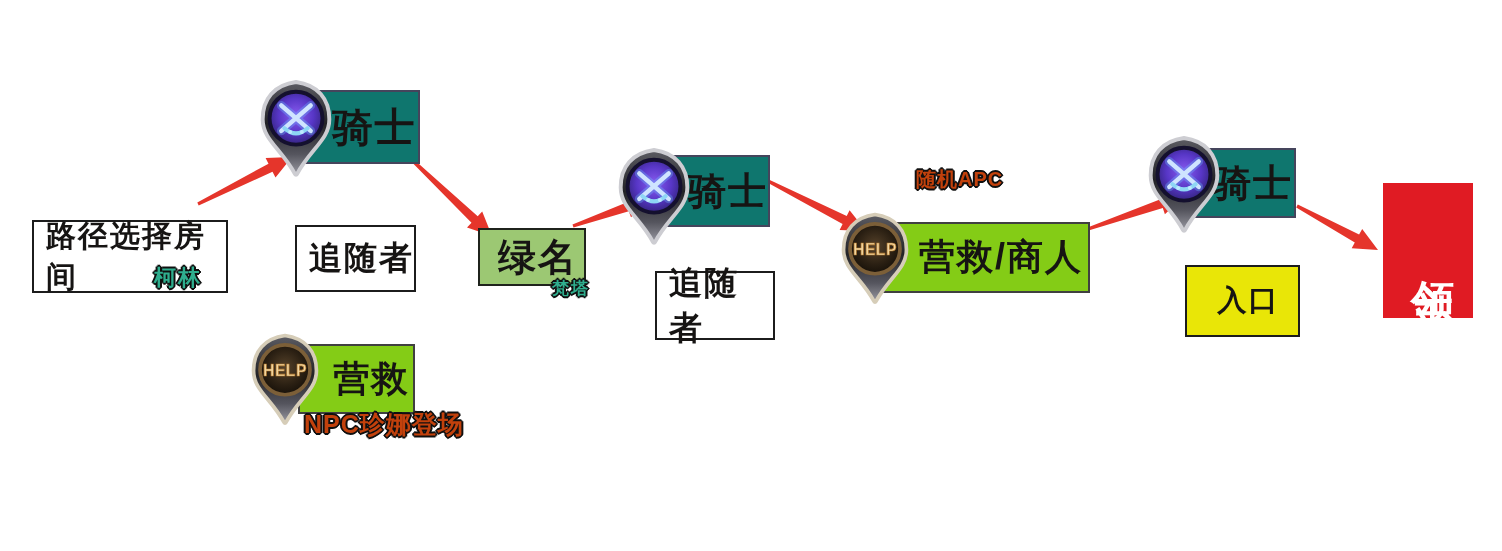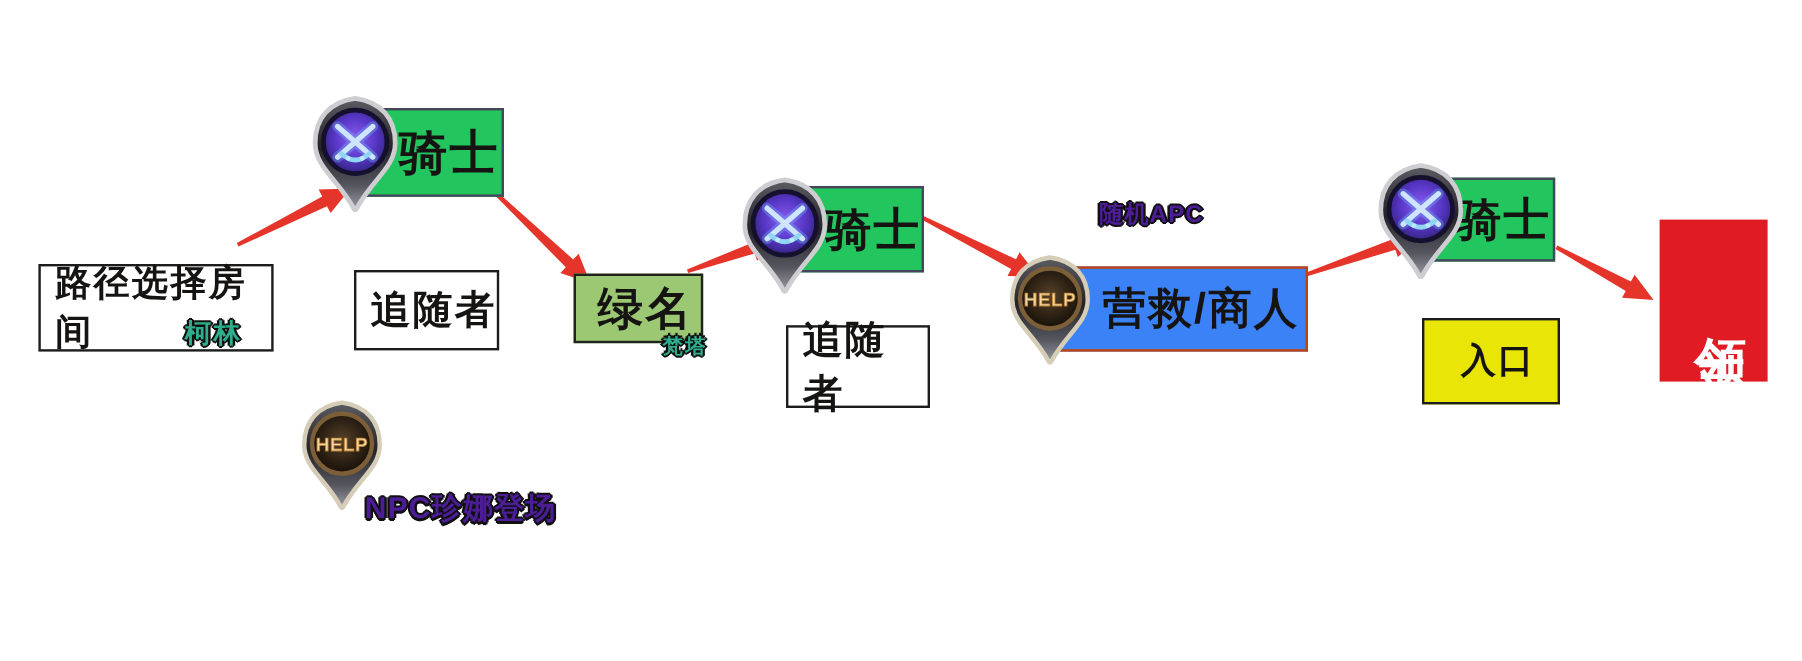--- a/index.html
+++ b/index.html
@@ -5,32 +5,32 @@
   html,body{margin:0;padding:0;background:#ffffff;}
   #canvas{
     position:relative;width:1502px;height:551px;background:#ffffff;overflow:hidden;
     font-family:"Liberation Sans",sans-serif;
   }
   .box{
     position:absolute;display:flex;align-items:center;justify-content:center;
     font-weight:900;color:#161413;box-sizing:border-box;letter-spacing:2px;padding-left:12px;
   }
   .white-box{background:#ffffff;border:2px solid #1c1c1c;}
-  .knight-box{background:#22c55e;border:2px solid #45455c;}
+  .knight-box{background:#0f766e;border:2px solid #45455c;}
   .green-box{background:#9cc873;border:2px solid #1f231c;}
-  .orange-box{background:#3b82f6;border:2px solid #c2410c;}
+  .orange-box{background:#84cc16;border:2px solid #404040;}
   .yellow-box{background:#e9e607;border:2px solid #1c1c1c;}
   .red-box{background:#e01b23;border:none;}
   .accent-sub{
     position:absolute;font-weight:900;color:#2fae8e;
     text-shadow:-2px 0 #101010,2px 0 #101010,0 -2px #101010,0 2px #101010,
                 -1px -1px #101010,1px 1px #101010,-1px 1px #101010,1px -1px #101010;
   }
   .note{
-    position:absolute;font-weight:900;color:#4c1d95;line-height:1.15;letter-spacing:1px;
+    position:absolute;font-weight:900;color:#c2410c;line-height:1.15;letter-spacing:1px;
     text-shadow:-2px 0 #101010,2px 0 #101010,0 -2px #101010,0 2px #101010,
                 -1px -1px #101010,1px 1px #101010,-1px 1px #101010,1px -1px #101010;
   }
   .pin{position:absolute;pointer-events:none;}
   
   #path-room   {left:32px;  top:220px; width:196px; height:73px; font-size:30px;}
   #path-room .accent-sub{right:24px; bottom:-2px; font-size:22px;}
   #knight1-box {left:299px; top:90px;  width:121px; height:74px; font-size:40px; padding-left:30px;}
   #pin-knight1 {left:256px; top:79px;  width:80px;  height:98px;}
   #follower1   {left:295px; top:225px; width:121px; height:67px; font-size:33px;}
@@ -160,20 +160,23 @@
     </svg>
 
   <div id="entrance" class="box yellow-box">
     <span>入口</span>
   </div>
 
   <div id="lord" class="box red-box">
     <span>领主</span>
   </div>
 
+  <div id="rescue" class="box orange-box">
+    <span>营救</span>
+  </div>
   <svg id="pin-help2" class="pin" viewBox="0 0 80 100">
       <use href="#help-pin"></use>
     </svg>
 
   <div id="npc-note" class="note">
     <span>NPC珍娜登场</span>
   </div>
 
 </div>
 

